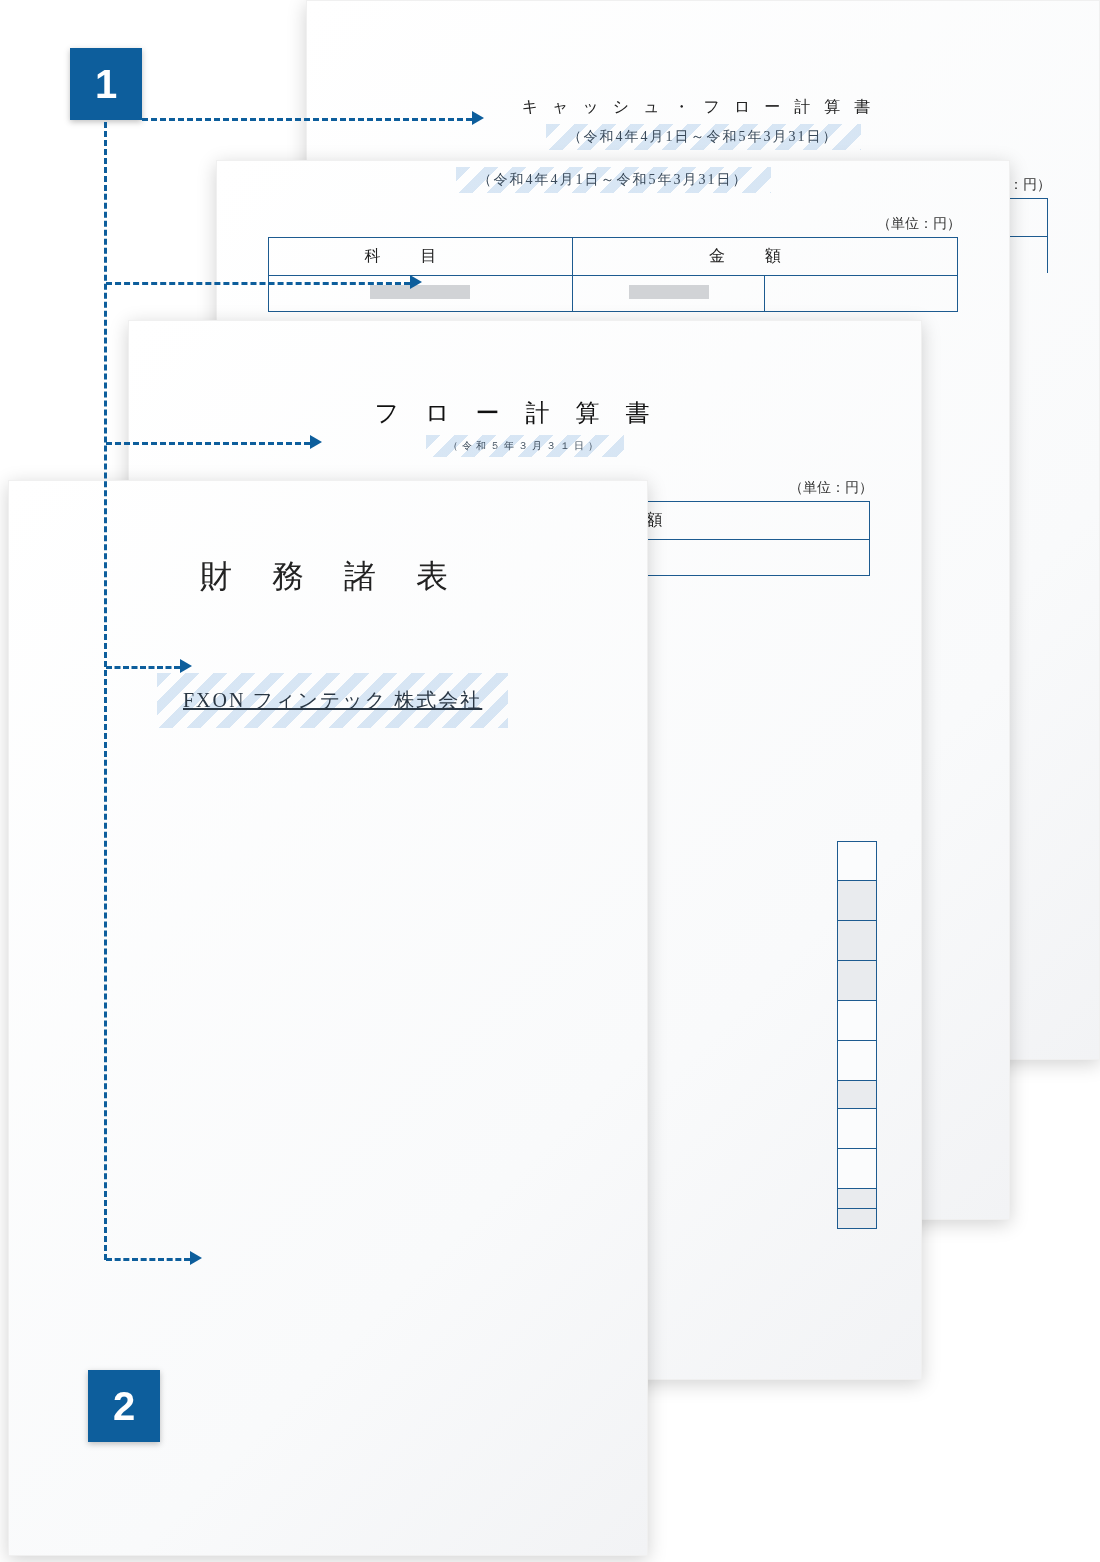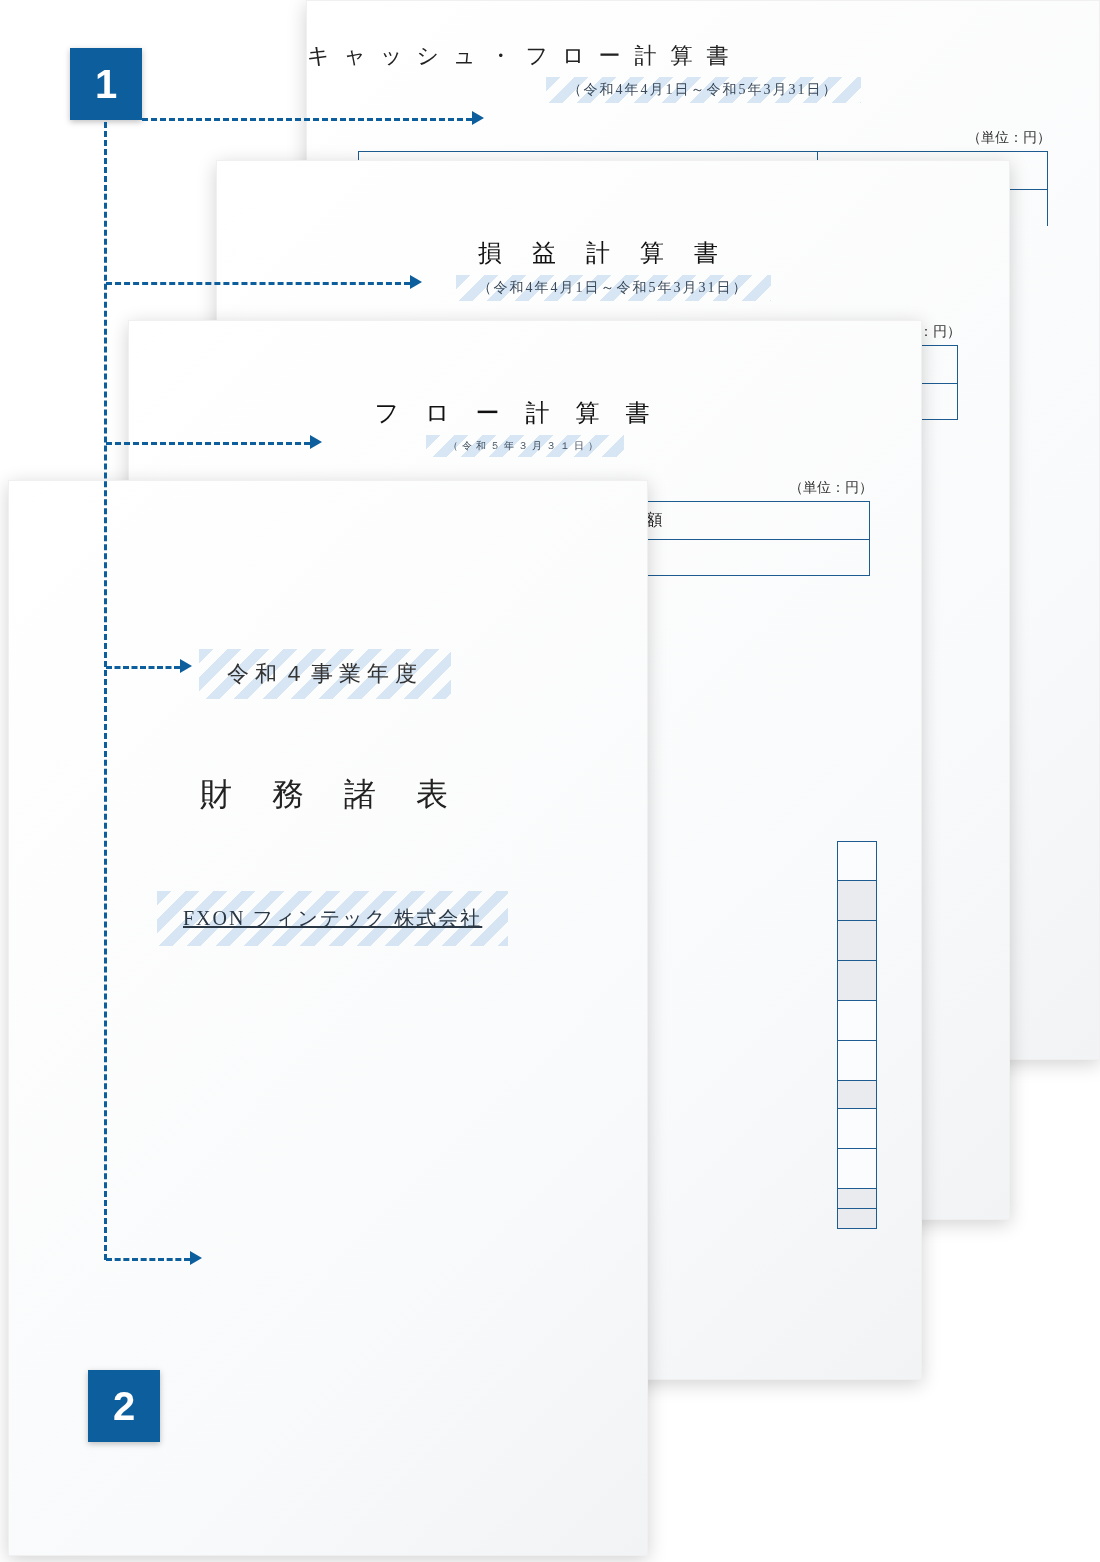--- a/index.html
+++ b/index.html
@@ -24,21 +24,21 @@
   .hatch {
     background: repeating-linear-gradient(135deg,
       rgba(120,170,220,.28) 0 10px,
       rgba(255,255,255,0) 10px 20px);
     display: inline-block;
     padding: 4px 12px;
   }
 
   
   #p4 { left:306px; top:0; width:794px; height:1060px; }
-  #p4 .title { margin-top:40px; font-size:22px; letter-spacing:14px; color:#222; }
+  #p4 .title { text-align:center; margin-top:96px; font-size:16px; letter-spacing:14px; color:#222; }
   #p4 .sub { text-align:center; margin-top:6px; }
   #p4 .sub .hatch { font-size:14px; color:#3a4a5a; padding:4px 22px; letter-spacing:2px;}
   #p4 .unit { text-align:right; font-size:14px; color:#333; margin:26px 48px 4px 0;}
   #p4 table { width:690px; margin:0 auto; border-collapse:collapse; }
   #p4 th { border:1.5px solid #1d5b90; font-size:16px; font-weight:400; color:#222;
            letter-spacing:20px; padding:8px 0; text-align:center;}
   #p4 th.amt { letter-spacing:20px; width:230px;}
   #p4 td { border-left:1.5px solid #1d5b90; border-right:1.5px solid #1d5b90; height:36px;}
   #p4 .bar { display:inline-block; height:14px; background:#d1d3d6; }
 
@@ -125,21 +125,20 @@
     </tr>
     <tr>
           <td><span class="bar" style="width:160px;margin-left:20px;"></span></td>
           <td></td>
         </tr>
   </tbody>
     </table>
 </div>
 
 <div id="p3" class="page">
-  <div class="title">損益計算書</div>
   <div class="sub"><span class="hatch">（令和4年4月1日～令和5年3月31日）</span></div>
   <div class="unit">（単位：円）</div>
   <table>
     <tbody>
         <tr>
       <th class="subj">科目</th>
       <th class="amt" colspan="2">金額</th>
     </tr>
     <tr>
       <td><span class="bar" style="width:100px;"></span></td>
@@ -176,21 +175,20 @@
       <div></div>
     <div class="g" style="height:28px;"></div>
     <div></div>
       <div></div>
     <div class="g" style="height:20px;"></div>
     <div class="g" style="height:20px;"></div>
   </div>
 </div>
 
 <div id="p1" class="page">
-  <div class="fy"><span class="hatch">令和４事業年度</span></div>
   <div class="big">財務諸表</div>
   <div class="company"><span class="hatch">FXON フィンテック 株式会社</span></div>
 </div>
 
 <div id="badge1" class="badge">1</div>
 <div id="badge2" class="badge">2</div>
 
 <div class="dash-v" style="left:104px; top:122px; height:1138px;"></div>
 
 <div class="dash-h" style="left:142px; top:118px; width:330px;"></div>

